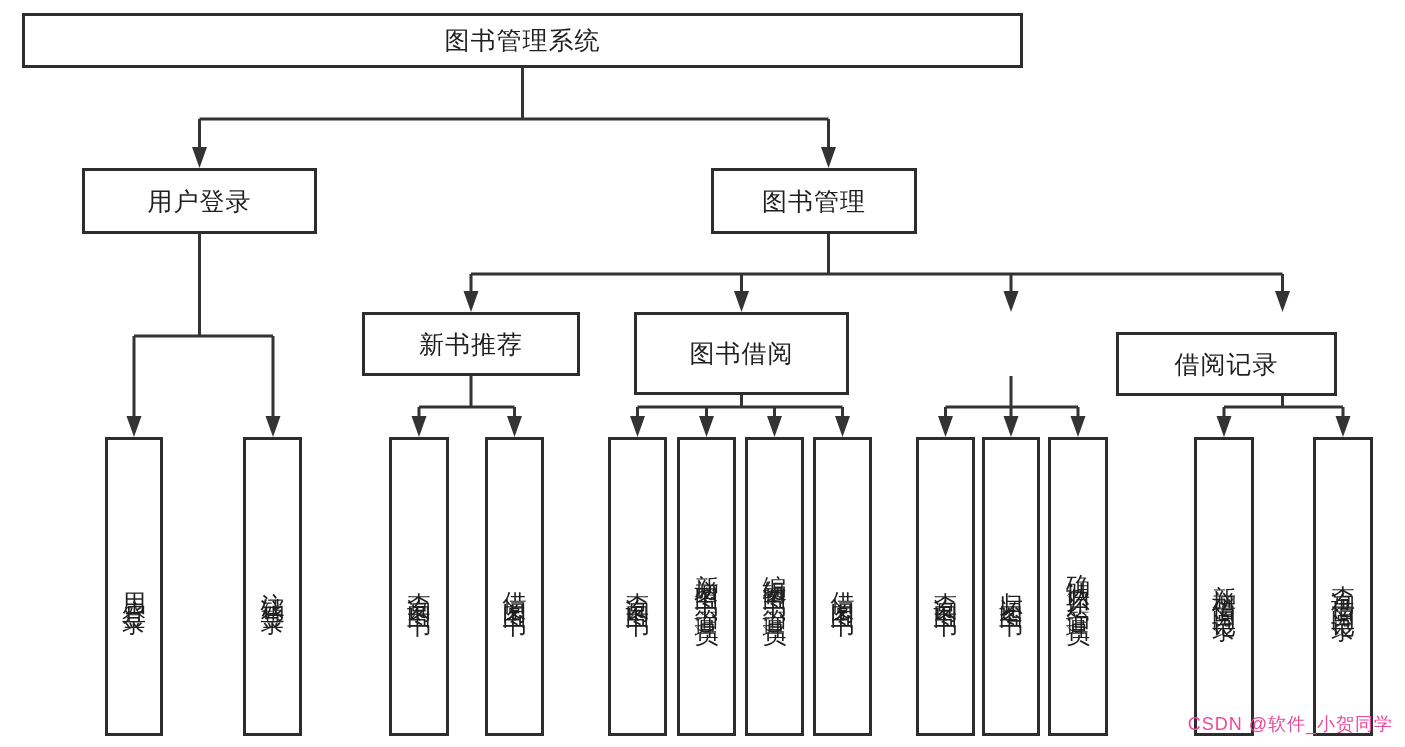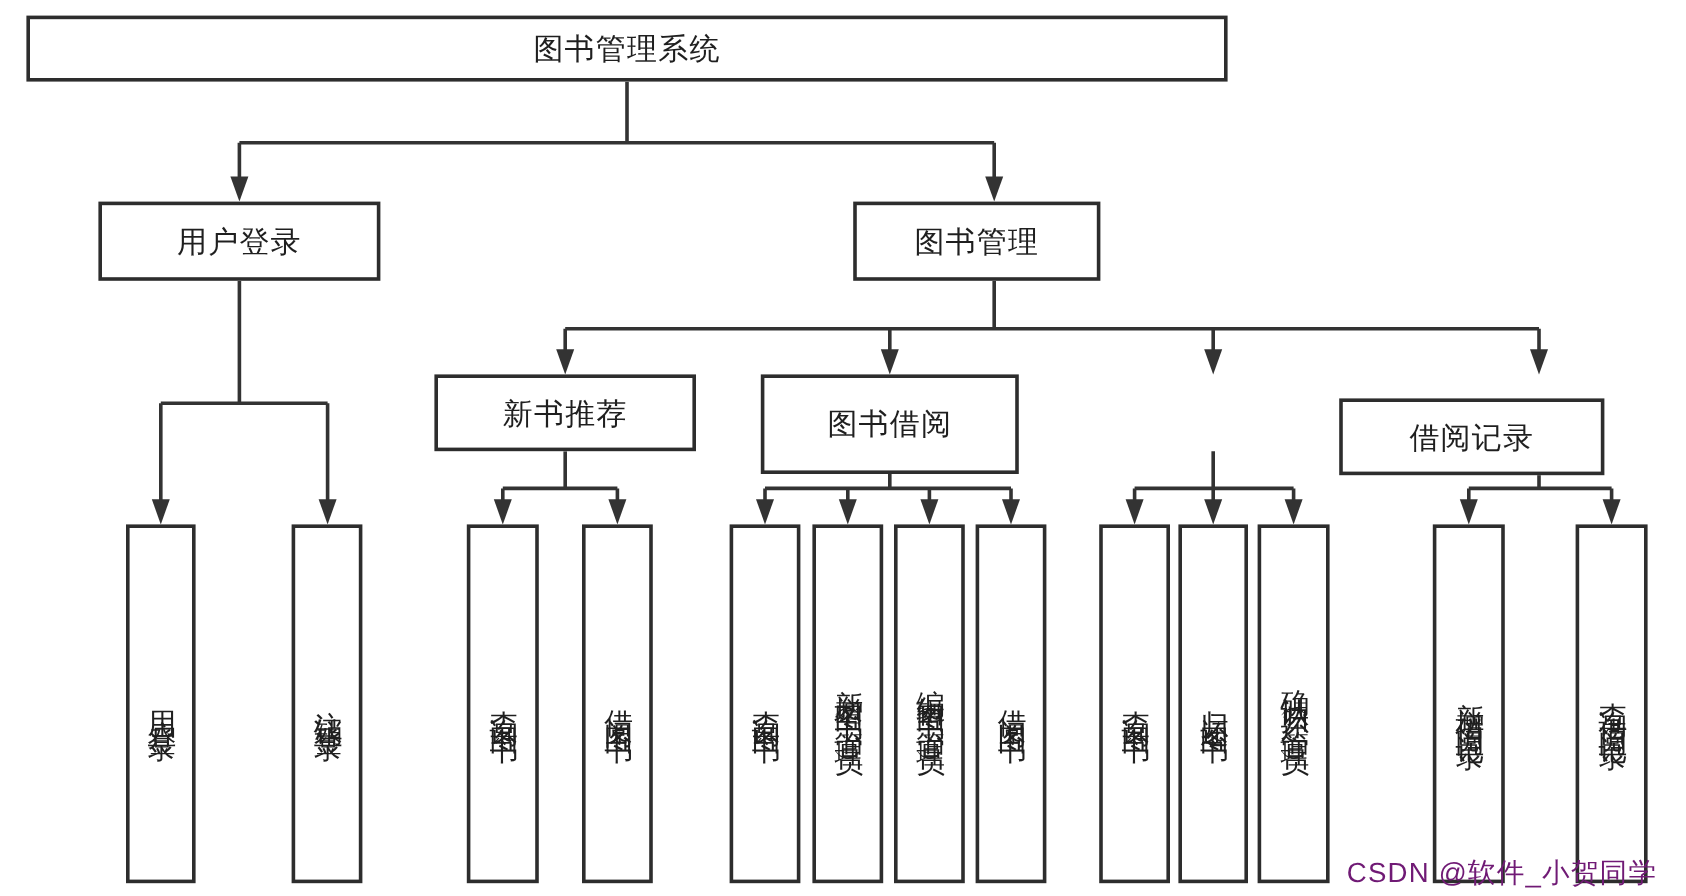--- a/index.html
+++ b/index.html
@@ -49,24 +49,24 @@
     writing-mode: vertical-rl;
     text-orientation: mixed;
     font-size: 24px;
     letter-spacing: 7px;
     line-height: 1;
     white-space: nowrap;
   }
   #watermark {
     position: absolute;
     top: 712px;
-    right: 24px;
-    font-size: 23px;
+    right: 12px;
+    font-size: 18px;
     letter-spacing: 1px;
-    color: #701a75;
+    color: #ec4899;
     white-space: nowrap;
   }
 </style>
 </head>
 <body>
 
 <div id="canvas">
 
   <svg id="connector-layer" width="1405" height="747" viewBox="0 0 1405 747">
     <g stroke="#333333" stroke-width="3" fill="none">

